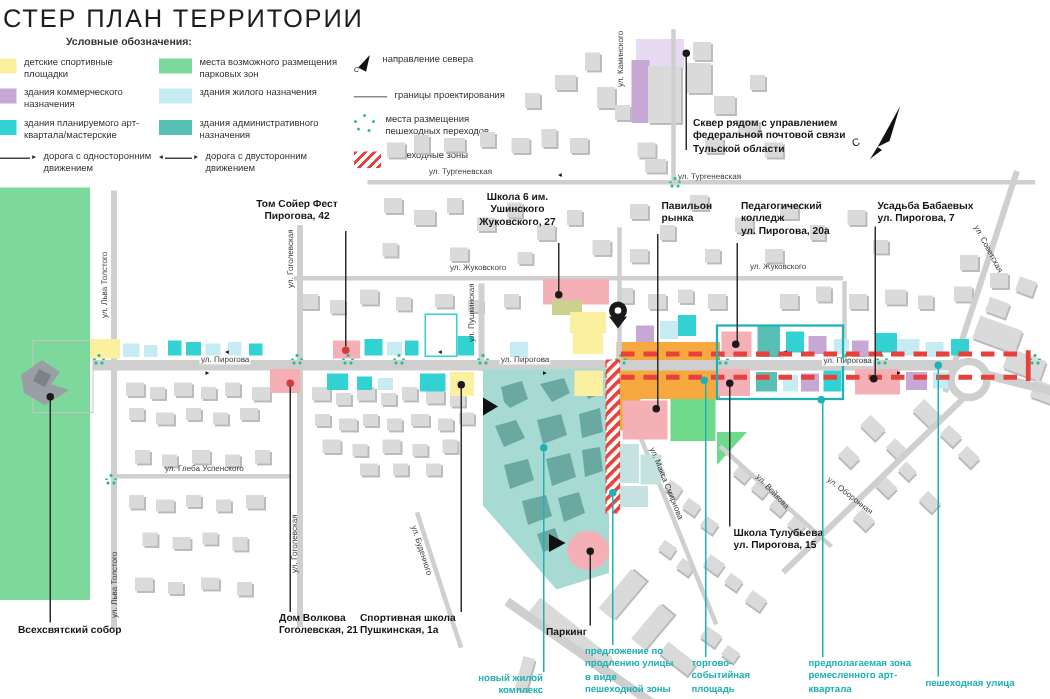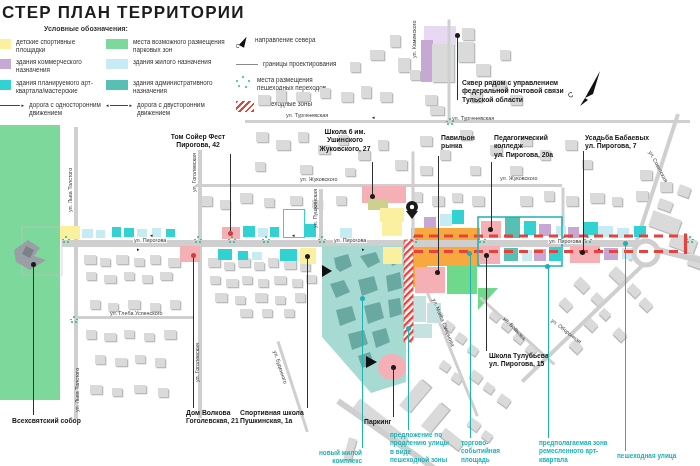--- a/index.html
+++ b/index.html
@@ -1,18 +1,18 @@
 <!DOCTYPE html>
 <html><head>
 <meta charset="utf-8">
 <style>
   html,body{margin:0;padding:0;background:#fff;font-family:"Liberation Sans",sans-serif;}
   #canvas{position:relative;width:700px;height:466px;background:#fff;overflow:hidden;}
   .abs{position:absolute;}
-  .title{left:2px;top:3px;font-size:17px;font-weight:bold;letter-spacing:1.2px;color:#1c1c1c;white-space:nowrap;}
+  .title{left:2px;top:3px;font-size:17px;font-weight:normal;letter-spacing:1.2px;color:#1c1c1c;white-space:nowrap;}
   .legend-heading{left:44px;top:25px;font-size:7px;font-weight:bold;color:#333;}
   .lrow{position:absolute;display:flex;gap:5px;align-items:flex-start;}
   .lg-label{font-size:6.3px;line-height:1.3;color:#333;}
   .sw{width:13px;height:10px;flex:0 0 auto;margin-top:1px;}
   .sw2{width:22px;height:10px;flex:0 0 auto;margin-top:1px;}
   .c-yellow{background:#faf0a0}.c-purple{background:#c7a7d3}.c-cyan{background:#32d1d2}
   .c-green{background:#7dd89c}.c-lightblue{background:#c6ebf3}.c-teal{background:#57bfb4}
   .ric{width:26px;display:flex;align-items:center;gap:1px;flex:0 0 auto;margin-top:2px;}
   .ric .ln{flex:1;height:1.2px;background:#444;}
   .ric .ar{font-size:5px;color:#222;line-height:1;}

